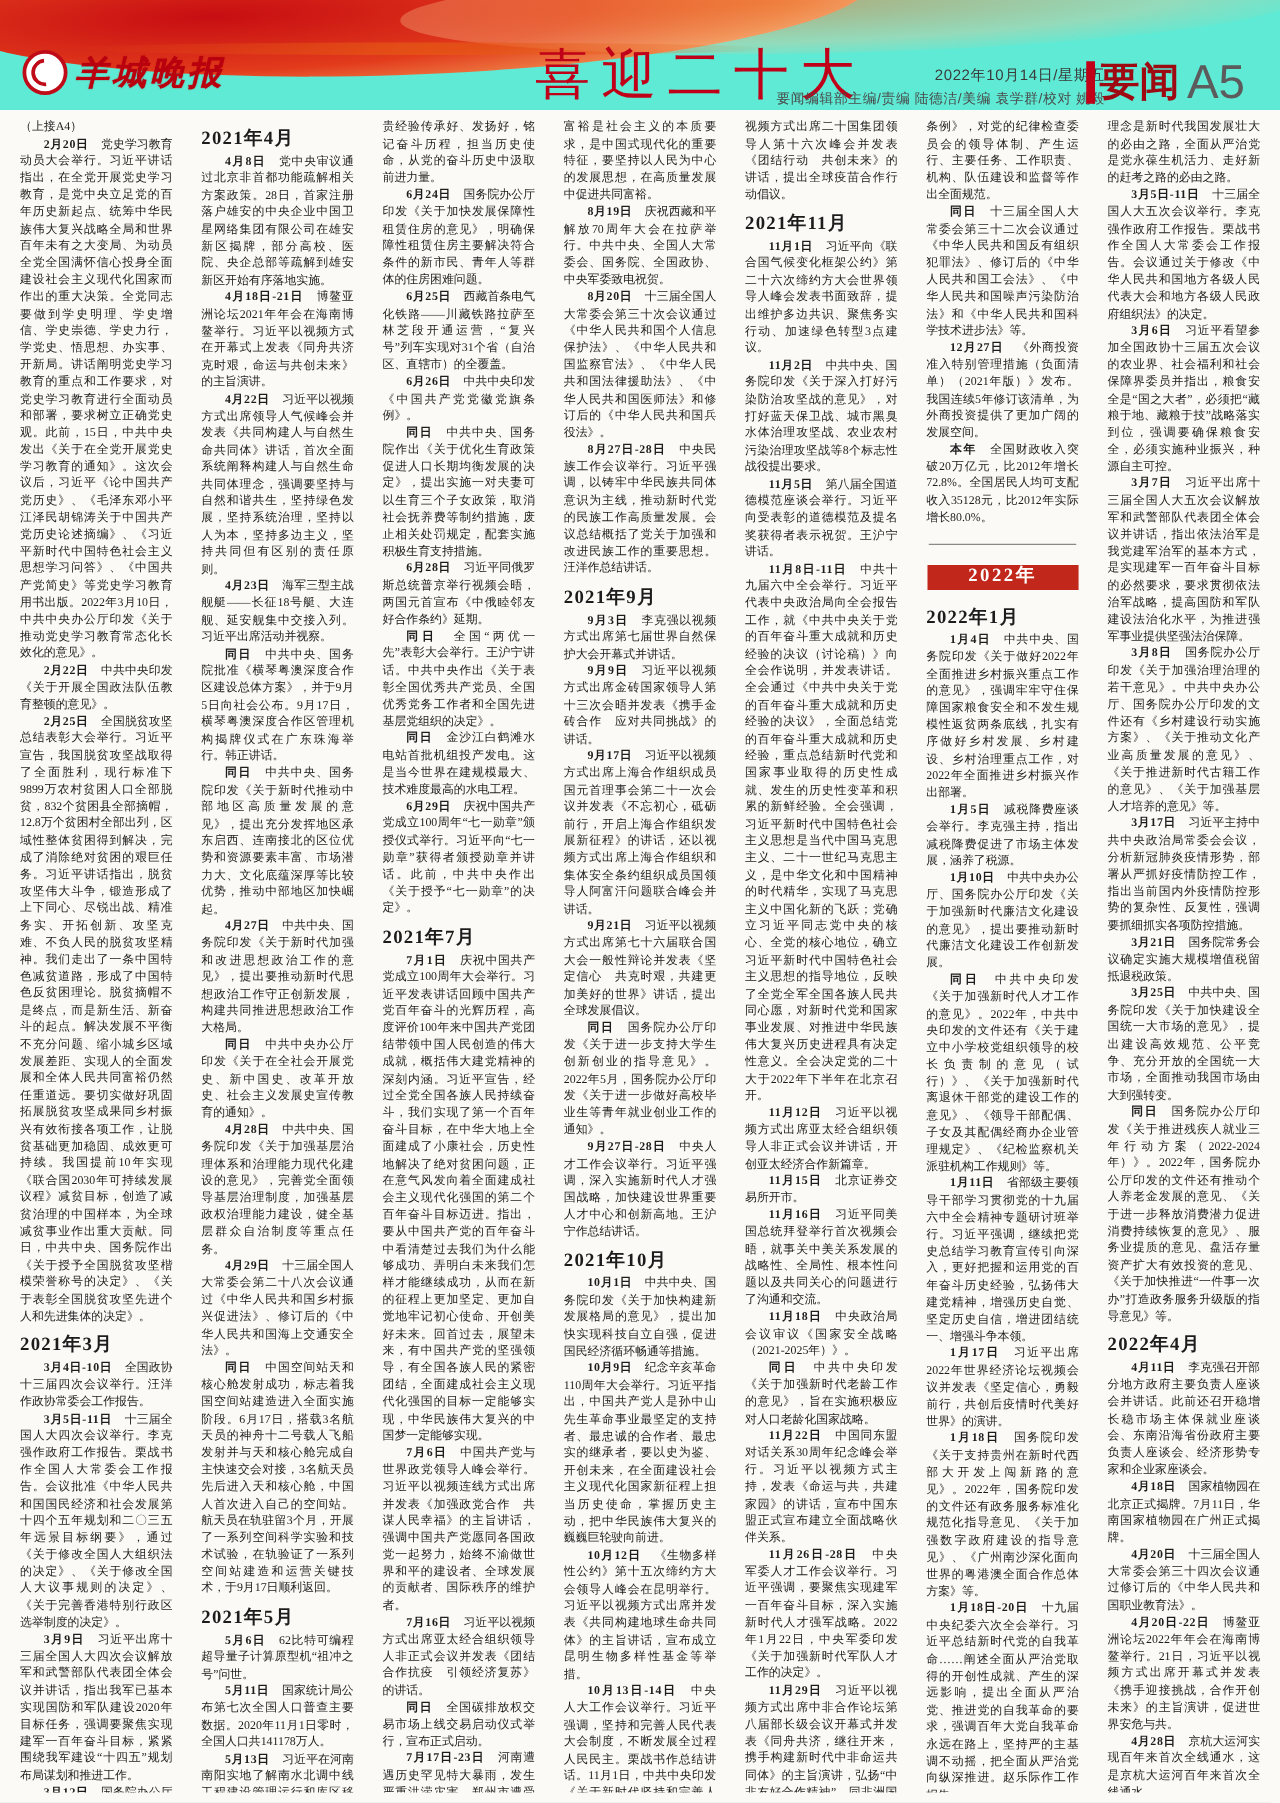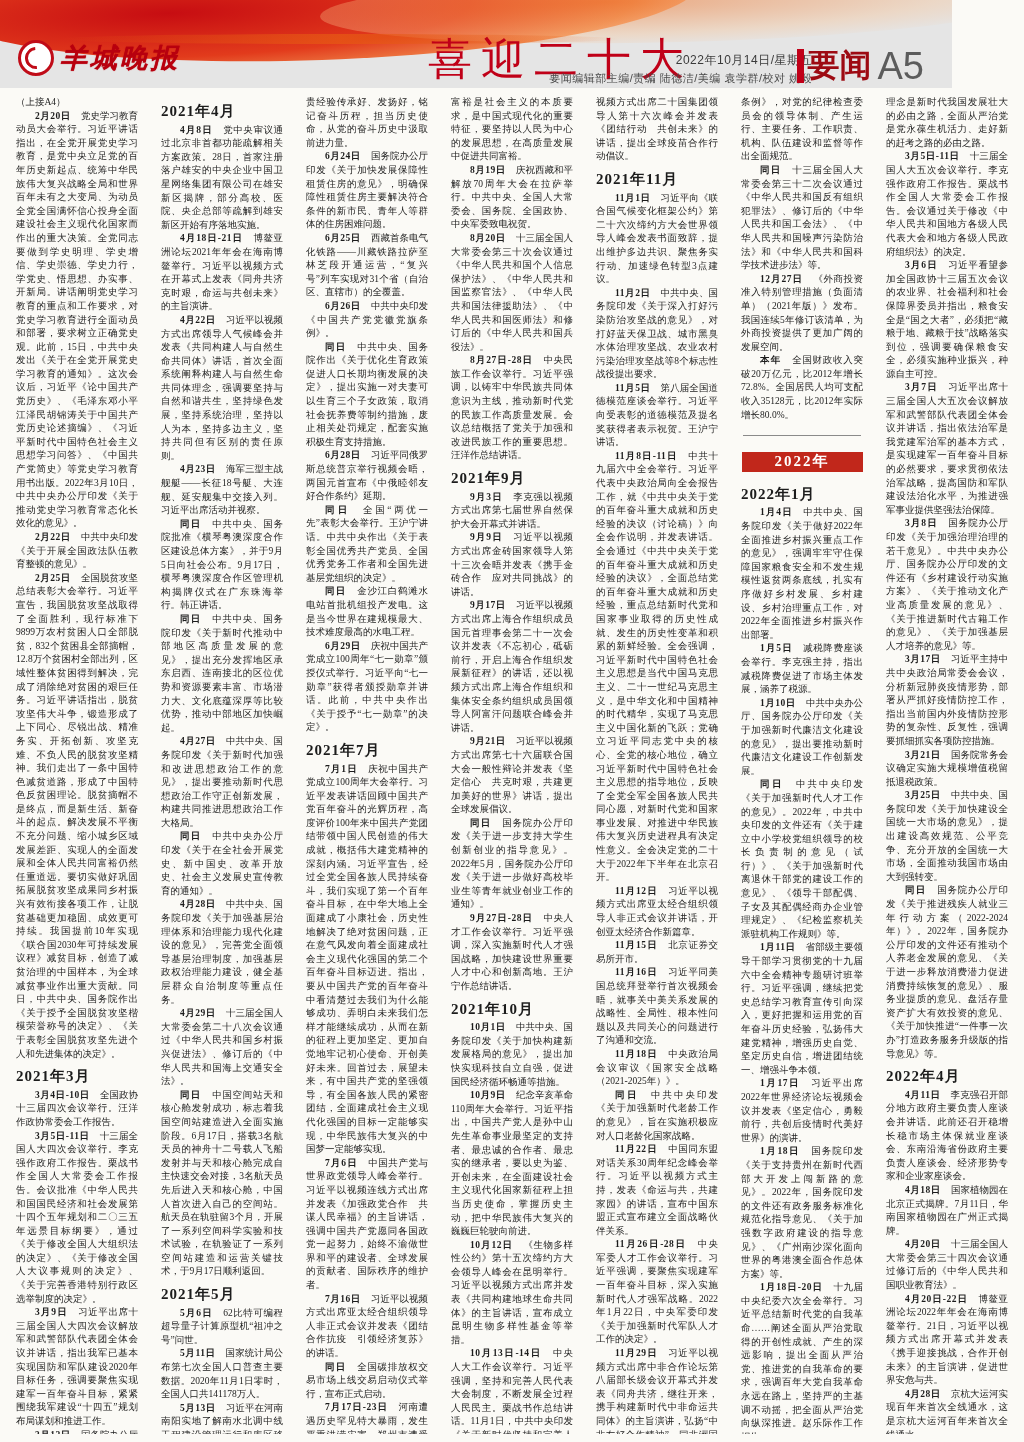--- a/index.html
+++ b/index.html
@@ -1,19 +1,19 @@
 <!DOCTYPE html>
 <html><head>
 <meta charset="utf-8">
 <style>
   html,body{margin:0;padding:0;background:#e8e6e2;}
   #page{position:relative;width:1024px;height:1442px;margin:0 auto;background:#fbfaf6;overflow:hidden;
         font-family:"Liberation Serif","DejaVu Serif",serif;color:#1c1c1c;}
   
-  #masthead{position:absolute;top:0;left:0;width:952px;height:88px;background:#e5e5e5;overflow:hidden;}
+  #masthead{position:absolute;top:0;left:0;width:1024px;height:88px;background:#5eead4;overflow:hidden;}
   .swoosh-a{position:absolute;left:-60px;top:-70px;width:760px;height:130px;border-radius:50%;
             background:radial-gradient(ellipse at 30% 60%,#c70d12 0%,#e23b1c 40%,#f08a4d 62%,#fcd9b5 78%,rgba(255,255,255,0) 88%);
             transform:rotate(-2deg);}
   .swoosh-b{position:absolute;left:320px;top:-28px;width:720px;height:70px;border-radius:50%;
             background:radial-gradient(ellipse at 40% 40%,rgba(238,120,50,.55) 0%,rgba(248,190,140,.35) 55%,rgba(255,255,255,0) 80%);
             transform:rotate(-1.5deg);}
   .swoosh-c{position:absolute;left:60px;top:34px;width:560px;height:10px;border-radius:50%;
             background:linear-gradient(90deg,rgba(200,30,10,.0),rgba(230,90,20,.7),rgba(255,200,120,0));}
   #logo{position:absolute;left:18px;top:40px;display:flex;align-items:center;gap:6px;}
   #logo-emblem{width:30px;height:30px;border-radius:50%;border:3px solid #c00c18;position:relative;background:#fff;}

